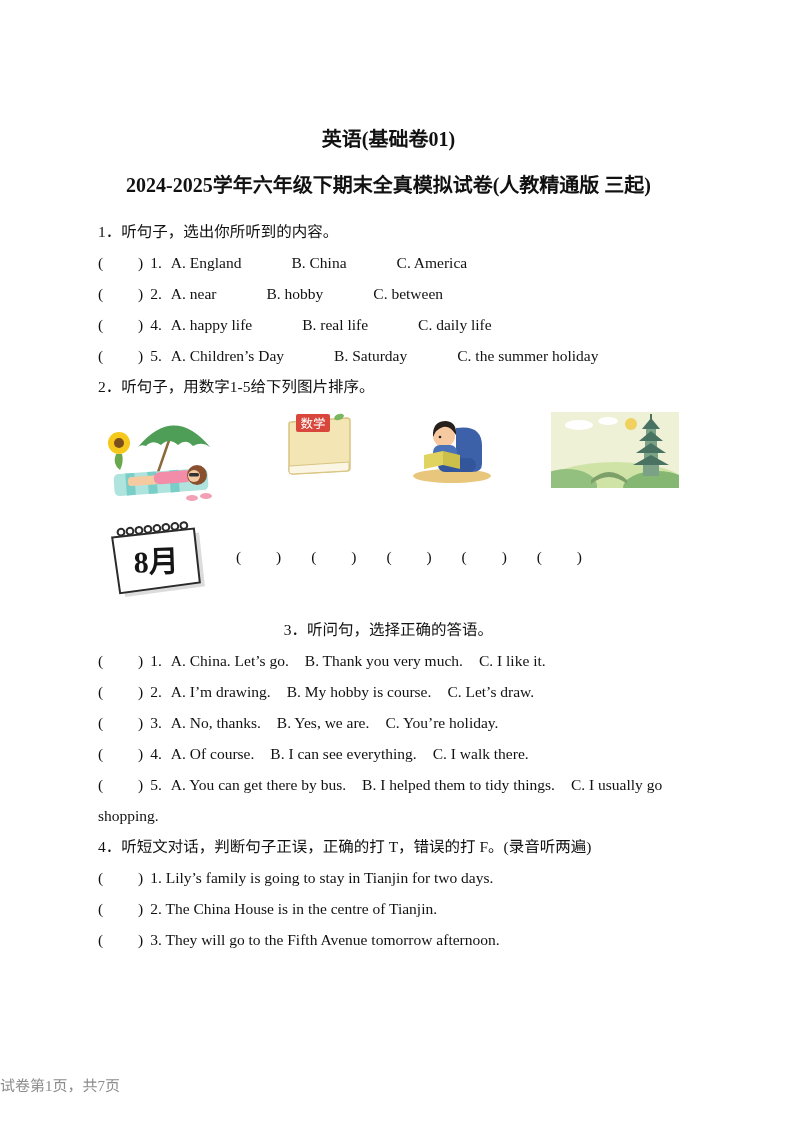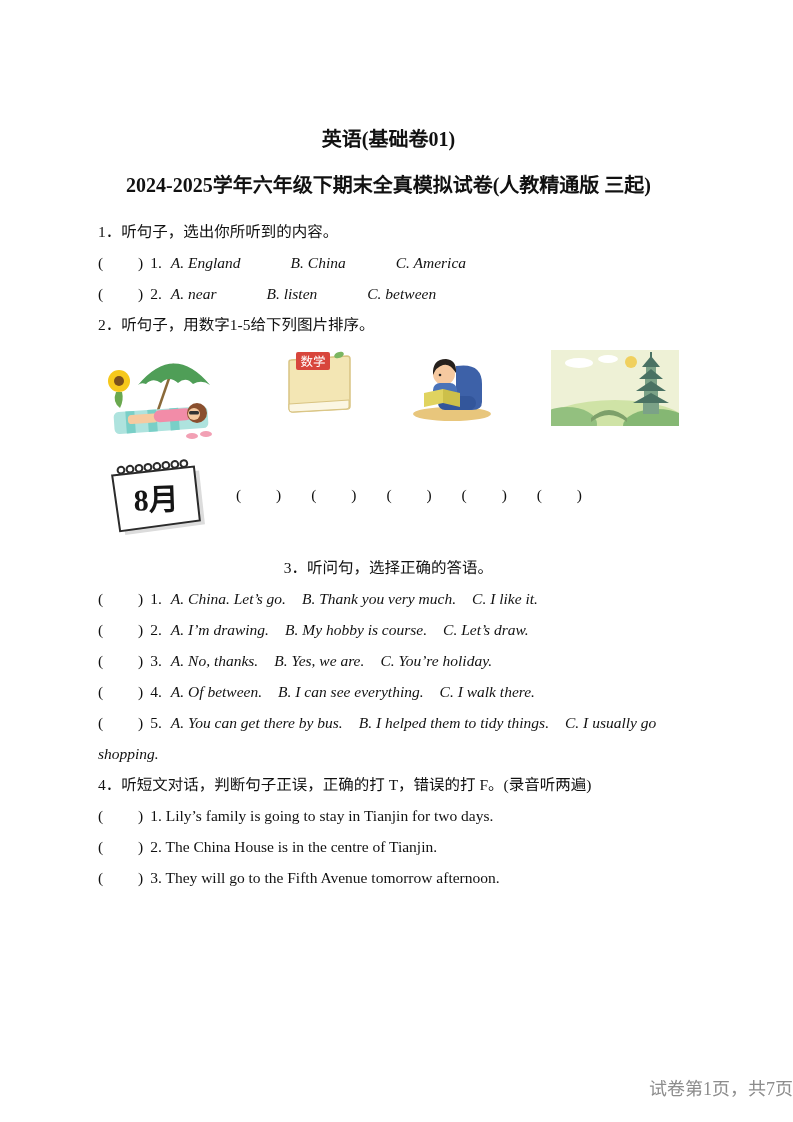--- a/index.html
+++ b/index.html
@@ -20,21 +20,21 @@
     margin: 0 0 8px 0;
     font-size: 20px;
     font-weight: 700;
     text-align: center;
     line-height: 46px;
   }
   .row { line-height: 31px; }
   .bracket { white-space: pre; }
   .qnum { margin-left: 7px; }
   .qtext { margin-left: 7px; text-align: center; }
-  .opt { margin-left: 9px; font-style: italic; }
+  .opt { margin-left: 9px; }
   .opt.w { margin-left: 50px; }
   .opt.n { margin-left: 16px; }
   .images {
     display: flex;
     justify-content: space-between;
     align-items: flex-start;
     margin-top: 10px;
     height: 92px;
   }
   .img { display: block; line-height: 0; }
@@ -44,45 +44,51 @@
     margin-top: 8px;
   }
   .cal-brackets {
     margin-left: 26px;
     display: flex;
     gap: 30px;
   }
   .mt14 { margin-top: 12px; text-align: center; }
   .footer {
     position: absolute;
-    left: 9px;
+    left: 0;
     right: 0;
     top: 1062px;
-    text-align: right;
-    font-size: 18px;
+    text-align: left;
+    font-size: 15px;
     color: #8c8c8c;
   }
 </style>
 </head>
 <body>
 
 <div class="page">
 
   <h1 class="title">
     <div>英语(基础卷01)</div>
     <div>2024-2025学年六年级下期末全真模拟试卷(人教精通版 三起)</div>
   </h1>
 
   <div class="row">1．听句子，选出你所听到的内容。</div>
 
   <div class="row">
     <span class="bracket">(         )</span><span class="qnum">1.</span><span class="opt">A. England</span><span class="opt w">B. China</span><span class="opt w">C. America</span>
   </div>
   <div class="row">
-    <span class="bracket">(         )</span><span class="qnum">2.</span><span class="opt">A. near</span><span class="opt w">B. listen</span><span class="opt w">C. between</span>
+    <span class="bracket">(         )</span><span class="qnum">2.</span><span class="opt">A. near</span><span class="opt w">B. hobby</span><span class="opt w">C. between</span>
+  </div>
+  <div class="row">
+    <span class="bracket">(         )</span><span class="qnum">4.</span><span class="opt">A. happy life</span><span class="opt w">B. real life</span><span class="opt w">C. daily life</span>
+  </div>
+  <div class="row">
+    <span class="bracket">(         )</span><span class="qnum">5.</span><span class="opt">A. Children’s Day</span><span class="opt w">B. Saturday</span><span class="opt w">C. the summer holiday</span>
   </div>
 
   <div class="row">2．听句子，用数字1-5给下列图片排序。</div>
 
   <div class="images">
     <span class="img">
       <svg width="126" height="90" viewBox="0 0 126 90" aria-hidden="true">
         <line x1="76" y1="14" x2="58" y2="66" stroke="#8a6a3a" stroke-width="2.5"></line>
         <path d="M40 35 Q76 -8 112 35 Q104 29 95 34 Q88 26 80 33 Q71 25 63 33 Q55 27 48 34 Q43 32 40 35 Z" fill="#4f9e57"></path>
         <circle cx="21" cy="31" r="11" fill="#f6c81c"></circle>
@@ -185,21 +191,21 @@
   <div class="row">
     <span class="bracket">(         )</span><span class="qnum">1.</span><span class="opt">A. China. Let’s go.</span><span class="opt n">B. Thank you very much.</span><span class="opt n">C. I like it.</span>
   </div>
   <div class="row">
     <span class="bracket">(         )</span><span class="qnum">2.</span><span class="opt">A. I’m drawing.</span><span class="opt n">B. My hobby is course.</span><span class="opt n">C. Let’s draw.</span>
   </div>
   <div class="row">
     <span class="bracket">(         )</span><span class="qnum">3.</span><span class="opt">A. No, thanks.</span><span class="opt n">B. Yes, we are.</span><span class="opt n">C. You’re holiday.</span>
   </div>
   <div class="row">
-    <span class="bracket">(         )</span><span class="qnum">4.</span><span class="opt">A. Of between.</span><span class="opt n">B. I can see everything.</span><span class="opt n">C. I walk there.</span>
+    <span class="bracket">(         )</span><span class="qnum">4.</span><span class="opt">A. Of course.</span><span class="opt n">B. I can see everything.</span><span class="opt n">C. I walk there.</span>
   </div>
   <div class="row">
     <span class="bracket">(         )</span><span class="qnum">5.</span><span class="opt">A. You can get there by bus.</span><span class="opt n">B. I helped them to tidy things.</span><span class="opt n">C. I usually go shopping.</span>
   </div>
 
   <div class="row">4．听短文对话，判断句子正误，正确的打 T，错误的打 F。(录音听两遍)</div>
 
   <div class="row">
     <span class="bracket">(         )</span><span class="qtext">1. Lily’s family is going to stay in Tianjin for two days.</span>
   </div>

